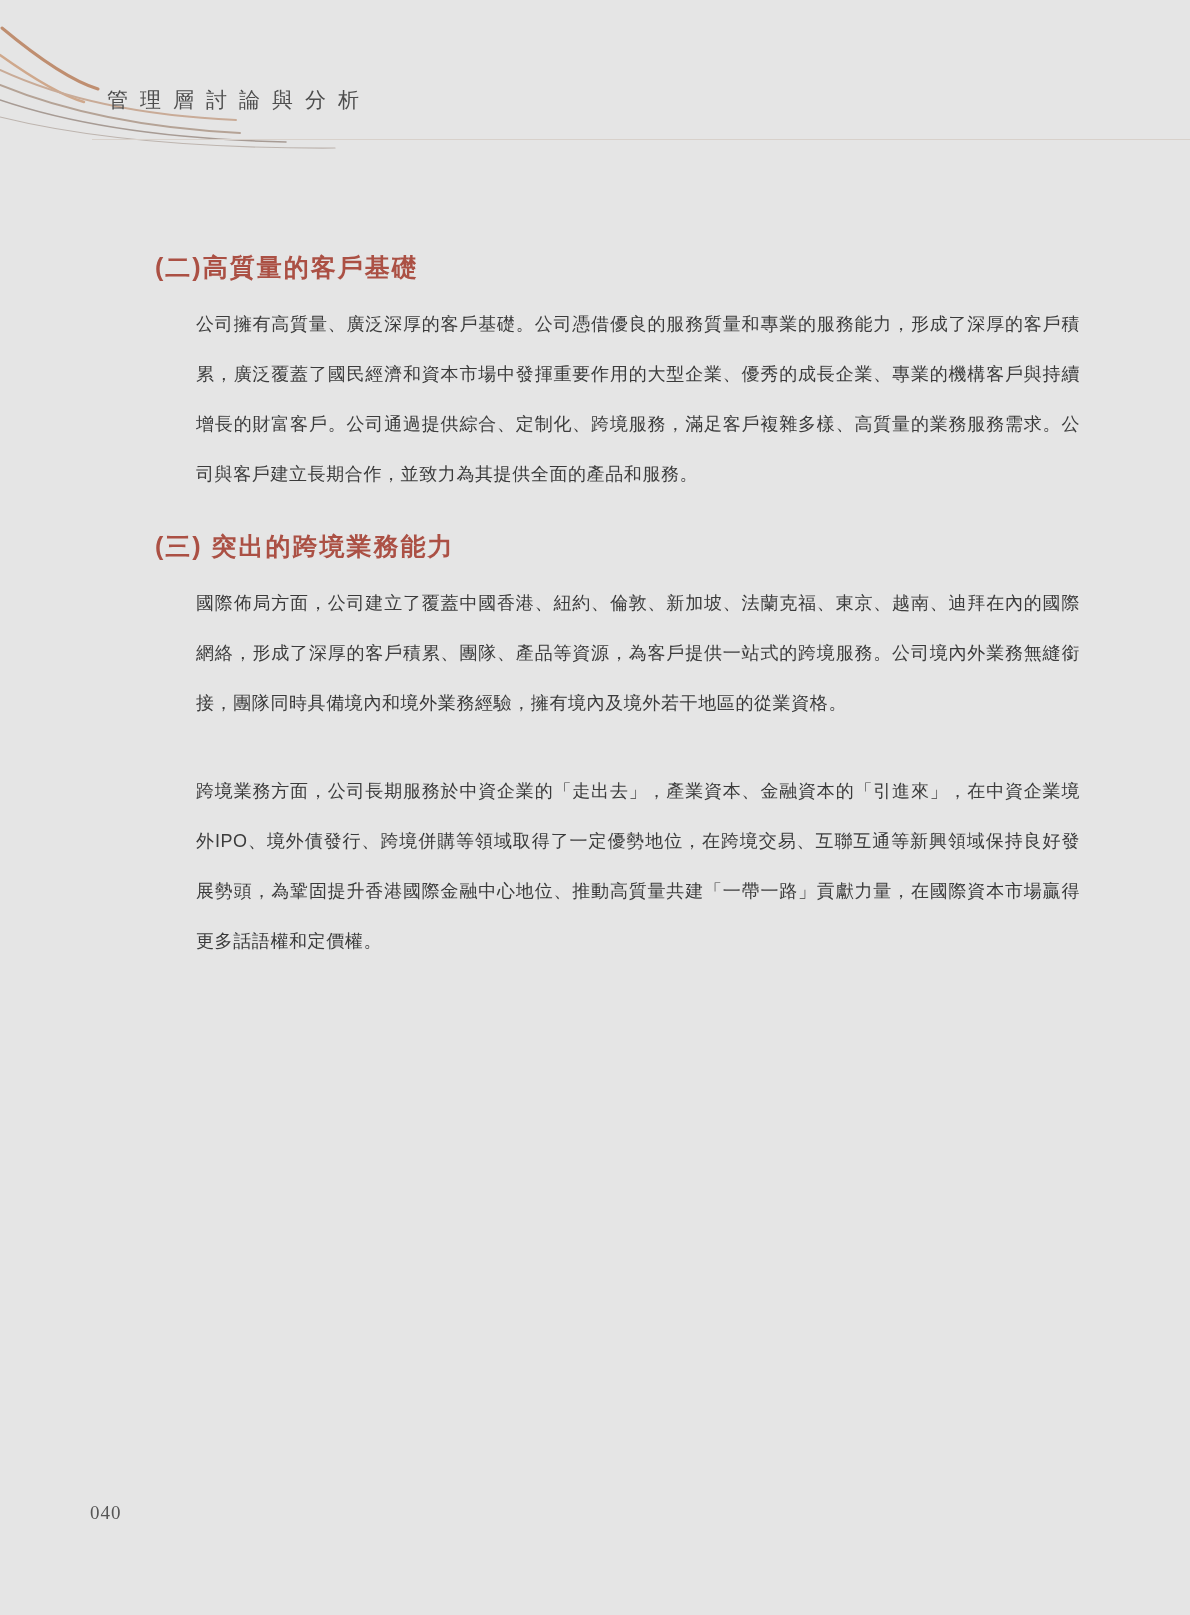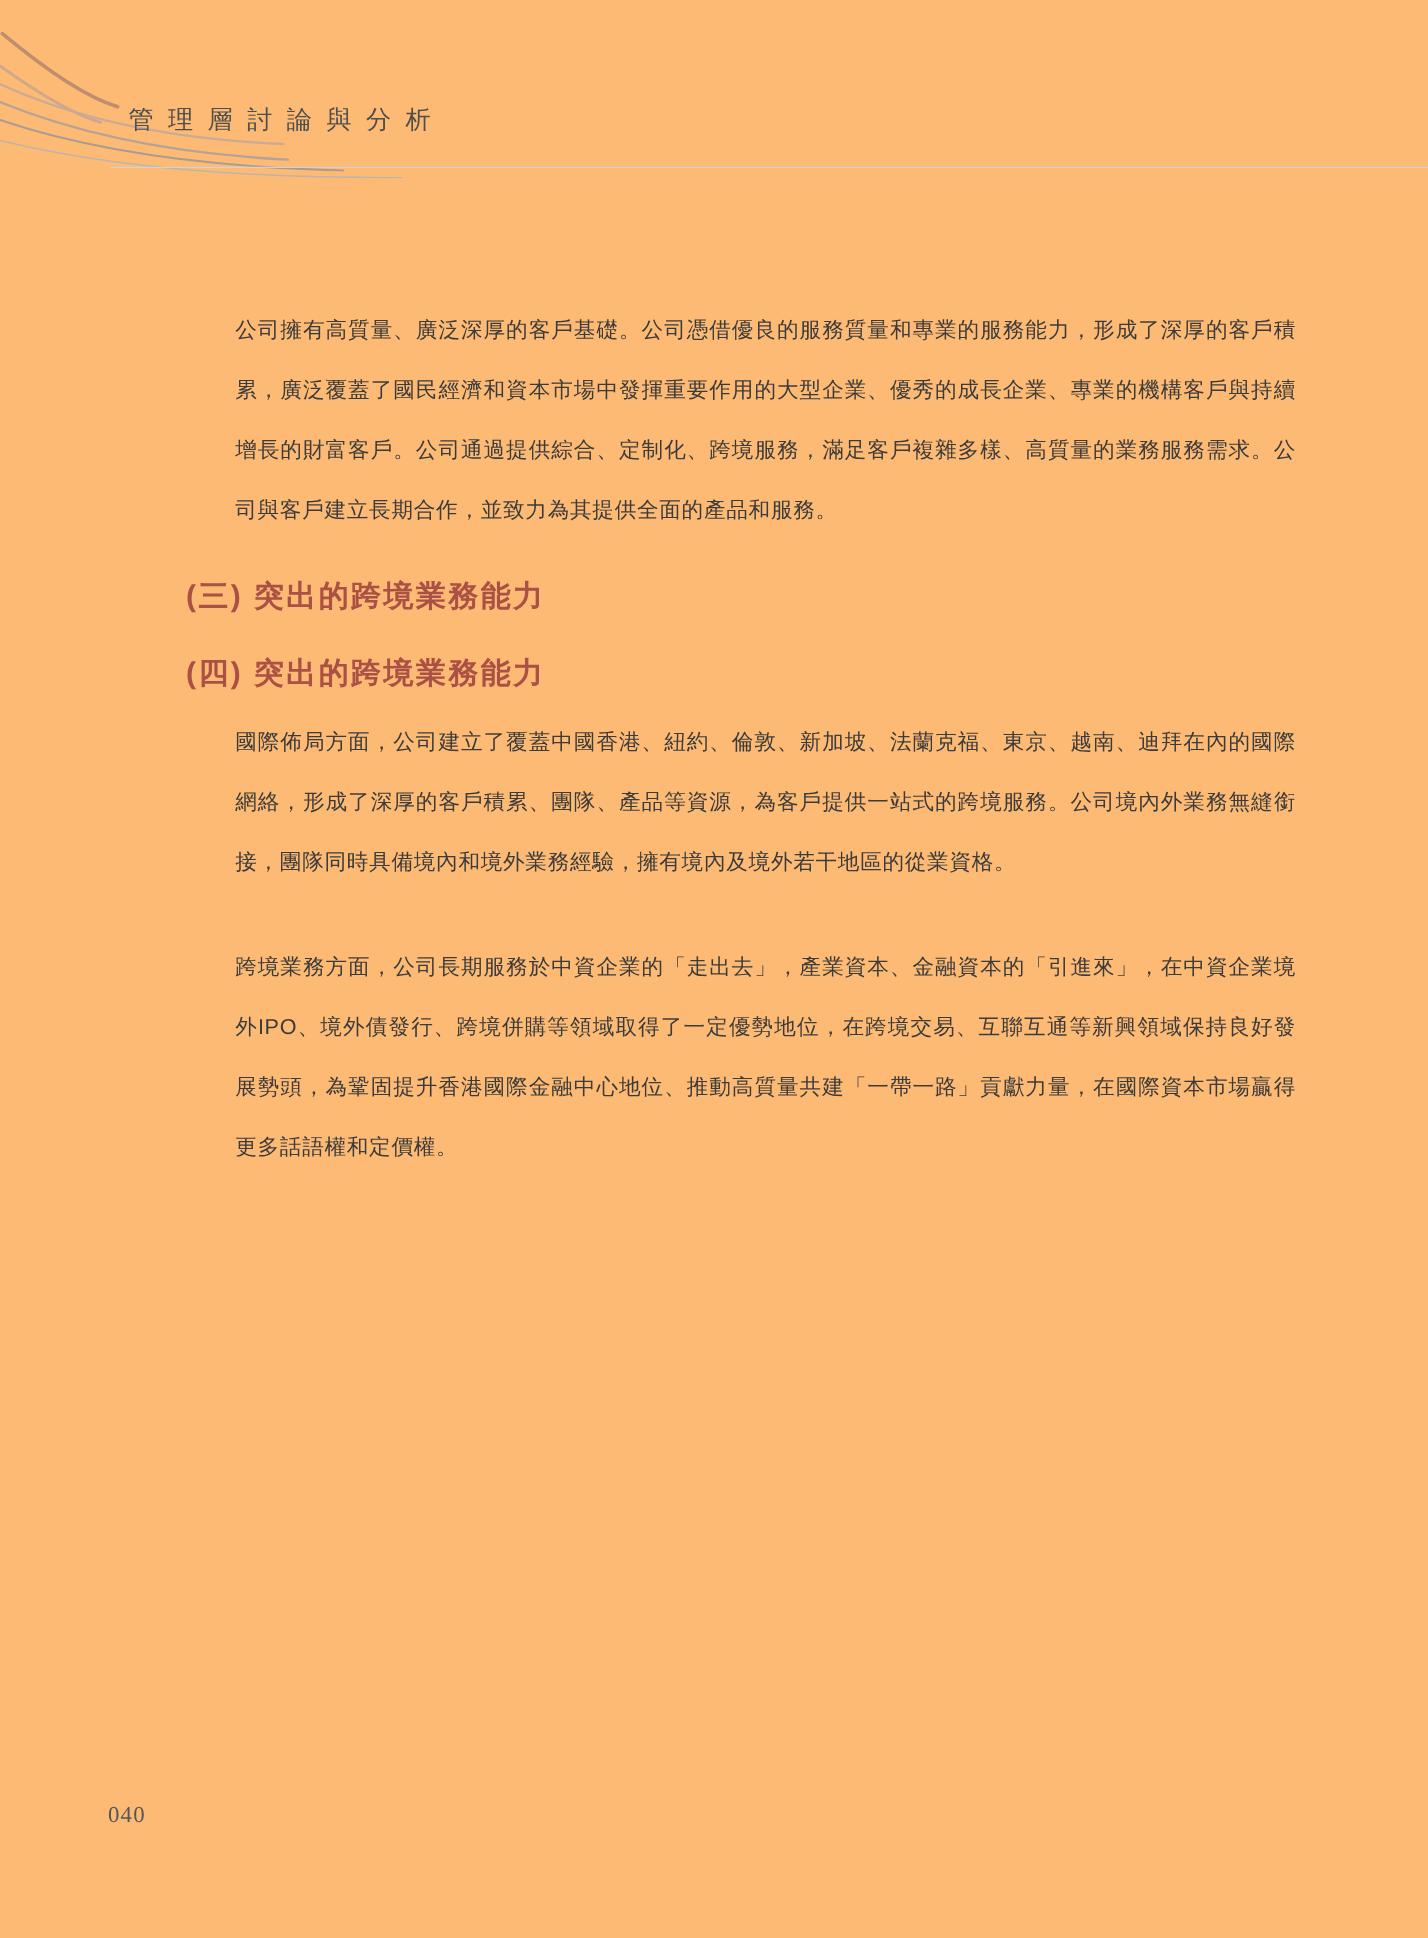--- a/index.html
+++ b/index.html
@@ -1,20 +1,20 @@
 <!DOCTYPE html>
 <html lang="zh-Hant"><head>
 <meta charset="utf-8">
 <style>
   html, body { margin: 0; padding: 0; background: #ffffff; }
   .page {
     position: relative;
     width: 1190px;
     height: 1615px;
-    background: #fdba74;
+    background: #e5e5e5;
     overflow: hidden;
     font-family: "Liberation Sans", "DejaVu Sans", sans-serif;
   }
   .deco {
     position: absolute;
     top: 0; left: 0;
     width: 340px; height: 155px;
   }
   .header-title {
     position: absolute;
@@ -82,31 +82,31 @@
     <path d="M0,100 Q112,138 286,142" stroke="#a79b94" stroke-width="1.6" fill="none" stroke-linecap="round"></path>
     <path d="M0,117 Q130,149 335,148" stroke="#bdb4ae" stroke-width="1.2" fill="none" stroke-linecap="round"></path>
   </svg>
 
   <div class="header-title">管理層討論與分析</div>
   <div class="header-rule"></div>
 
   <div class="content">
 
     <div class="section">
+      <div class="section-heading">(二)高質量的客戶基礎</div>
       <div class="section-body">
         <p>公司擁有高質量、廣泛深厚的客戶基礎。公司憑借優良的服務質量和專業的服務能力，形成了深厚的客戶積累，廣泛覆蓋了國民經濟和資本市場中發揮重要作用的大型企業、優秀的成長企業、專業的機構客戶與持續增長的財富客戶。公司通過提供綜合、定制化、跨境服務，滿足客戶複雜多樣、高質量的業務服務需求。公司與客戶建立長期合作，並致力為其提供全面的產品和服務。</p>
       </div>
     </div>
 
     <div class="section">
       <div class="section-heading">(三) 突出的跨境業務能力</div>
     </div>
 
     <div class="section">
-      <div class="section-heading">(四) 突出的跨境業務能力</div>
       <div class="section-body">
         <p>國際佈局方面，公司建立了覆蓋中國香港、紐約、倫敦、新加坡、法蘭克福、東京、越南、迪拜在內的國際網絡，形成了深厚的客戶積累、團隊、產品等資源，為客戶提供一站式的跨境服務。公司境內外業務無縫銜接，團隊同時具備境內和境外業務經驗，擁有境內及境外若干地區的從業資格。</p>
         <p>跨境業務方面，公司長期服務於中資企業的「走出去」，產業資本、金融資本的「引進來」，在中資企業境外IPO、境外債發行、跨境併購等領域取得了一定優勢地位，在跨境交易、互聯互通等新興領域保持良好發展勢頭，為鞏固提升香港國際金融中心地位、推動高質量共建「一帶一路」貢獻力量，在國際資本市場贏得更多話語權和定價權。</p>
       </div>
     </div>
 
   </div>
 
   <div class="footer-page-number">040</div>
 

